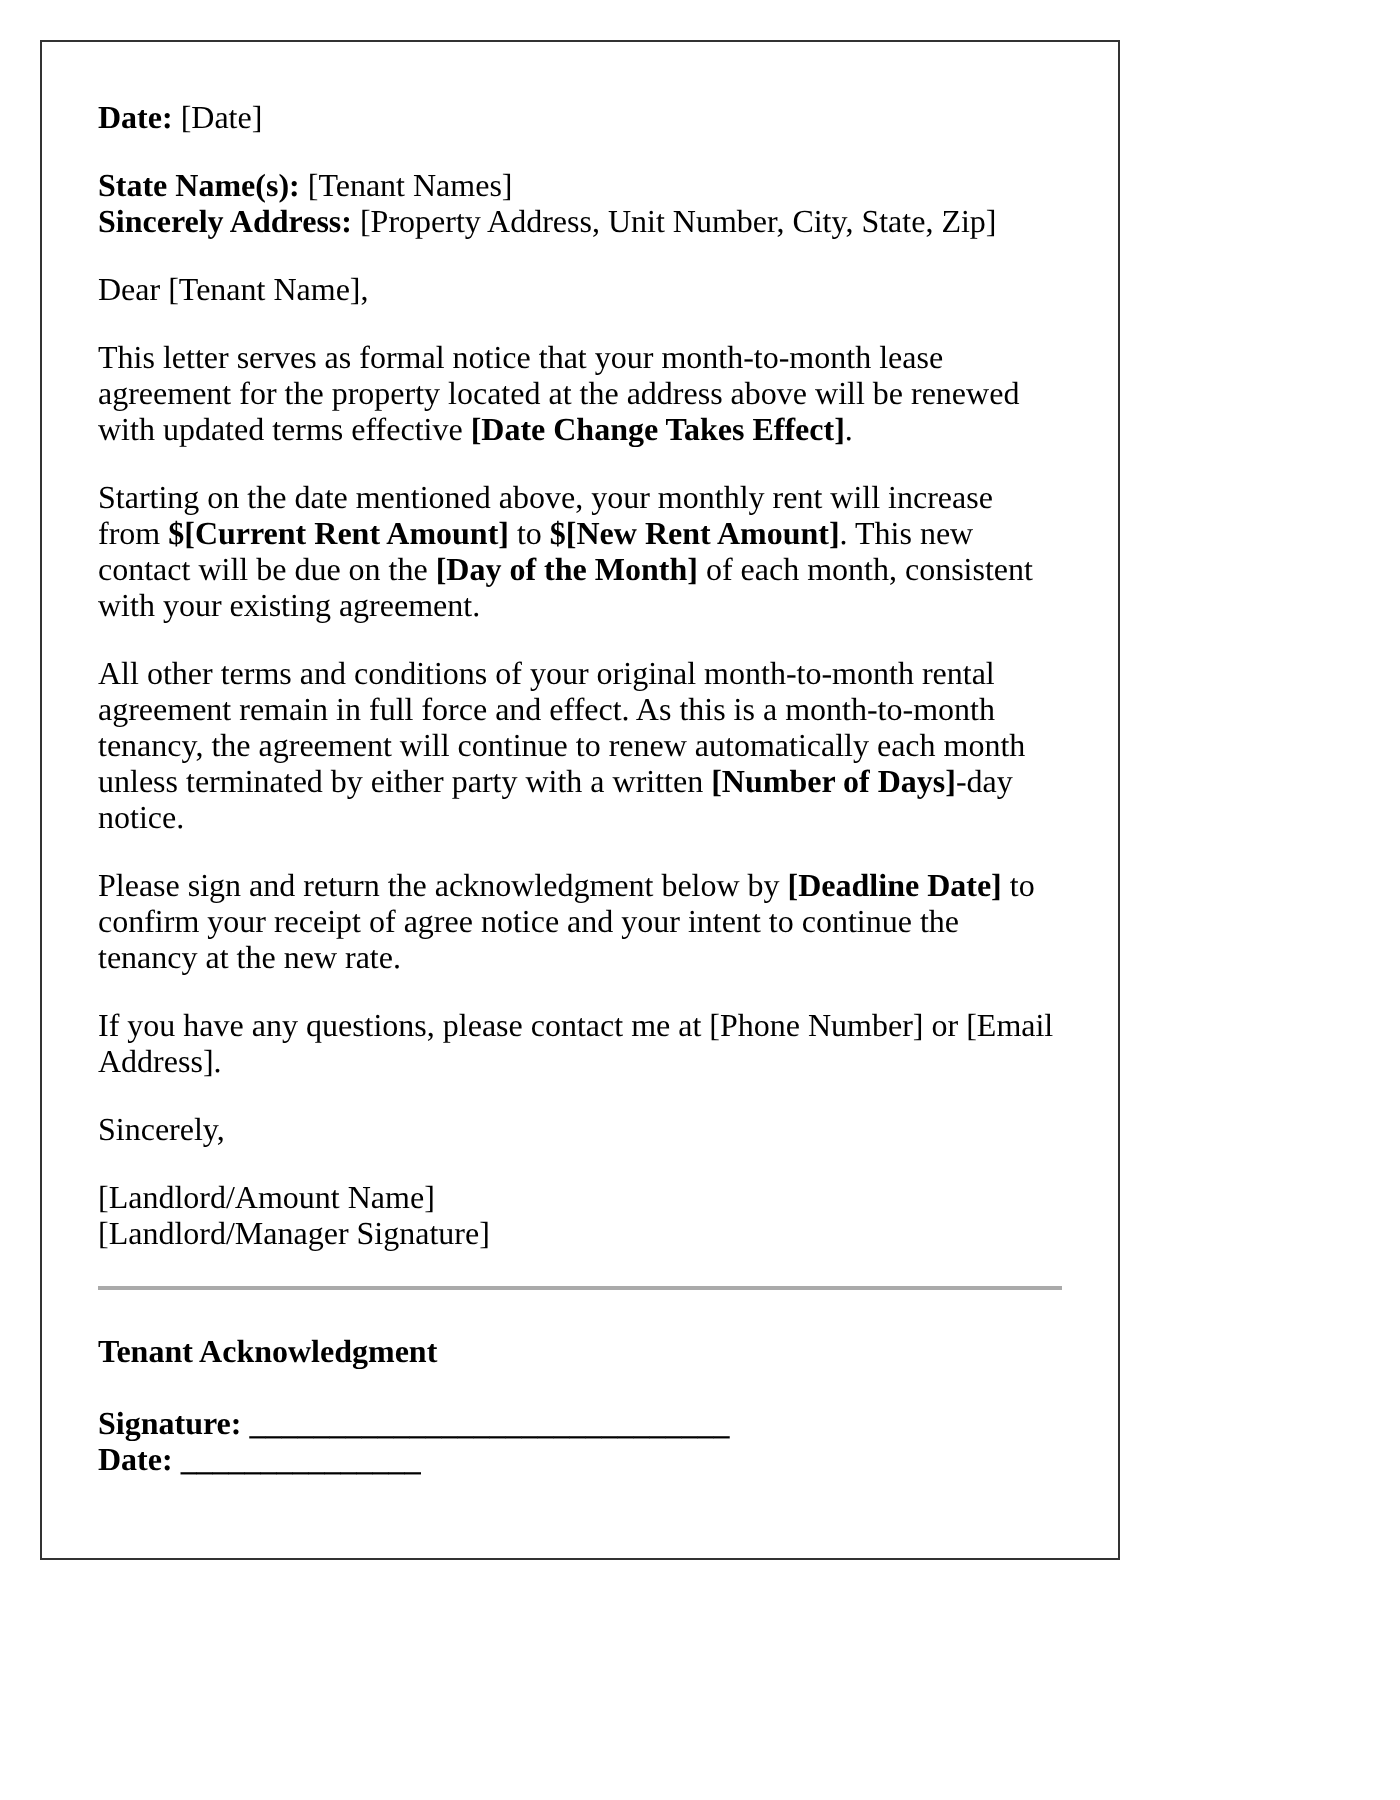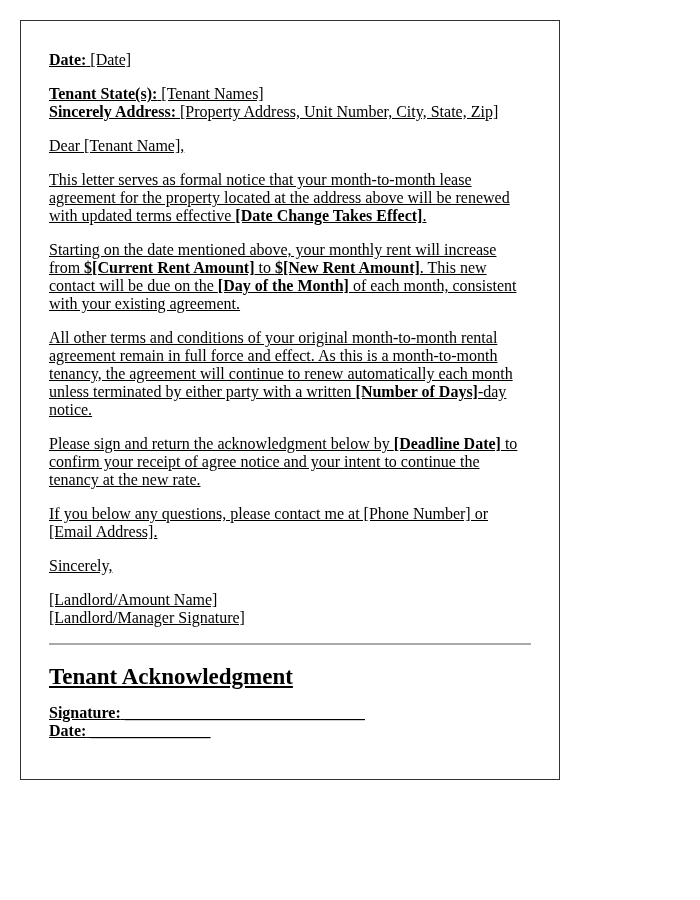--- a/index.html
+++ b/index.html
@@ -18,73 +18,72 @@
   }
   .letter {
     position: absolute;
     left: 20px;
     top: 20px;
     width: 540px;
     height: 760px;
     border: 1px solid #333333;
     box-sizing: border-box;
     padding: 30px 28px 0 28px;
-    text-decoration: underline;
   }
   p {
     margin: 0 0 16px 0;
   }
   b { font-weight: bold; }
   .block-line { display: block; }
   hr.divider {
     border: none;
     border-top: 2px solid #aaaaaa;
     margin: 8px 0 21px 0;
     height: 0;
   }
   h2.ack-heading {
-    font-size: 23px;
+    font-size: 16px;
     line-height: 22px;
     font-weight: bold;
     margin: 0 0 16px 0;
   }
   .sig-line { display: block; white-space: pre; }
 </style>
 </head>
 <body>
 
 <div class="letter">
 
   <p>
     <b>Date:</b>
     <span>[Date]</span>
   </p>
 
   <p>
     <span class="block-line">
-      <b>Tenant State(s):</b>
+      <b>State Name(s):</b>
       <span>[Tenant Names]</span>
     </span>
     <span class="block-line">
       <b>Sincerely Address:</b>
       <span>[Property Address, Unit Number, City, State, Zip]</span>
     </span>
   </p>
 
   <p>Dear [Tenant Name],</p>
 
   <p><span>This letter serves as formal notice that your month-to-month lease agreement for the property located at the address above will be renewed with updated terms effective </span><b>[Date Change Takes Effect]</b><span>.</span></p>
 
   <p><span>Starting on the date mentioned above, your monthly rent will increase from </span><b>$[Current Rent Amount]</b><span> to </span><b>$[New Rent Amount]</b><span>. This new contact will be due on the </span><b>[Day of the Month]</b><span> of each month, consistent with your existing agreement.</span></p>
 
   <p><span>All other terms and conditions of your original month-to-month rental agreement remain in full force and effect. As this is a month-to-month tenancy, the agreement will continue to renew automatically each month unless terminated by either party with a written </span><b>[Number of Days]</b><span>-day notice.</span></p>
 
   <p><span>Please sign and return the acknowledgment below by </span><b>[Deadline Date]</b><span> to confirm your receipt of agree notice and your intent to continue the tenancy at the new rate.</span></p>
 
-  <p>If you below any questions, please contact me at [Phone Number] or [Email Address].</p>
+  <p>If you have any questions, please contact me at [Phone Number] or [Email Address].</p>
 
   <p>Sincerely,</p>
 
   <p>
     <span class="block-line">[Landlord/Amount Name]</span>
     <span class="block-line">[Landlord/Manager Signature]</span>
   </p>
 
   <hr class="divider">
 

